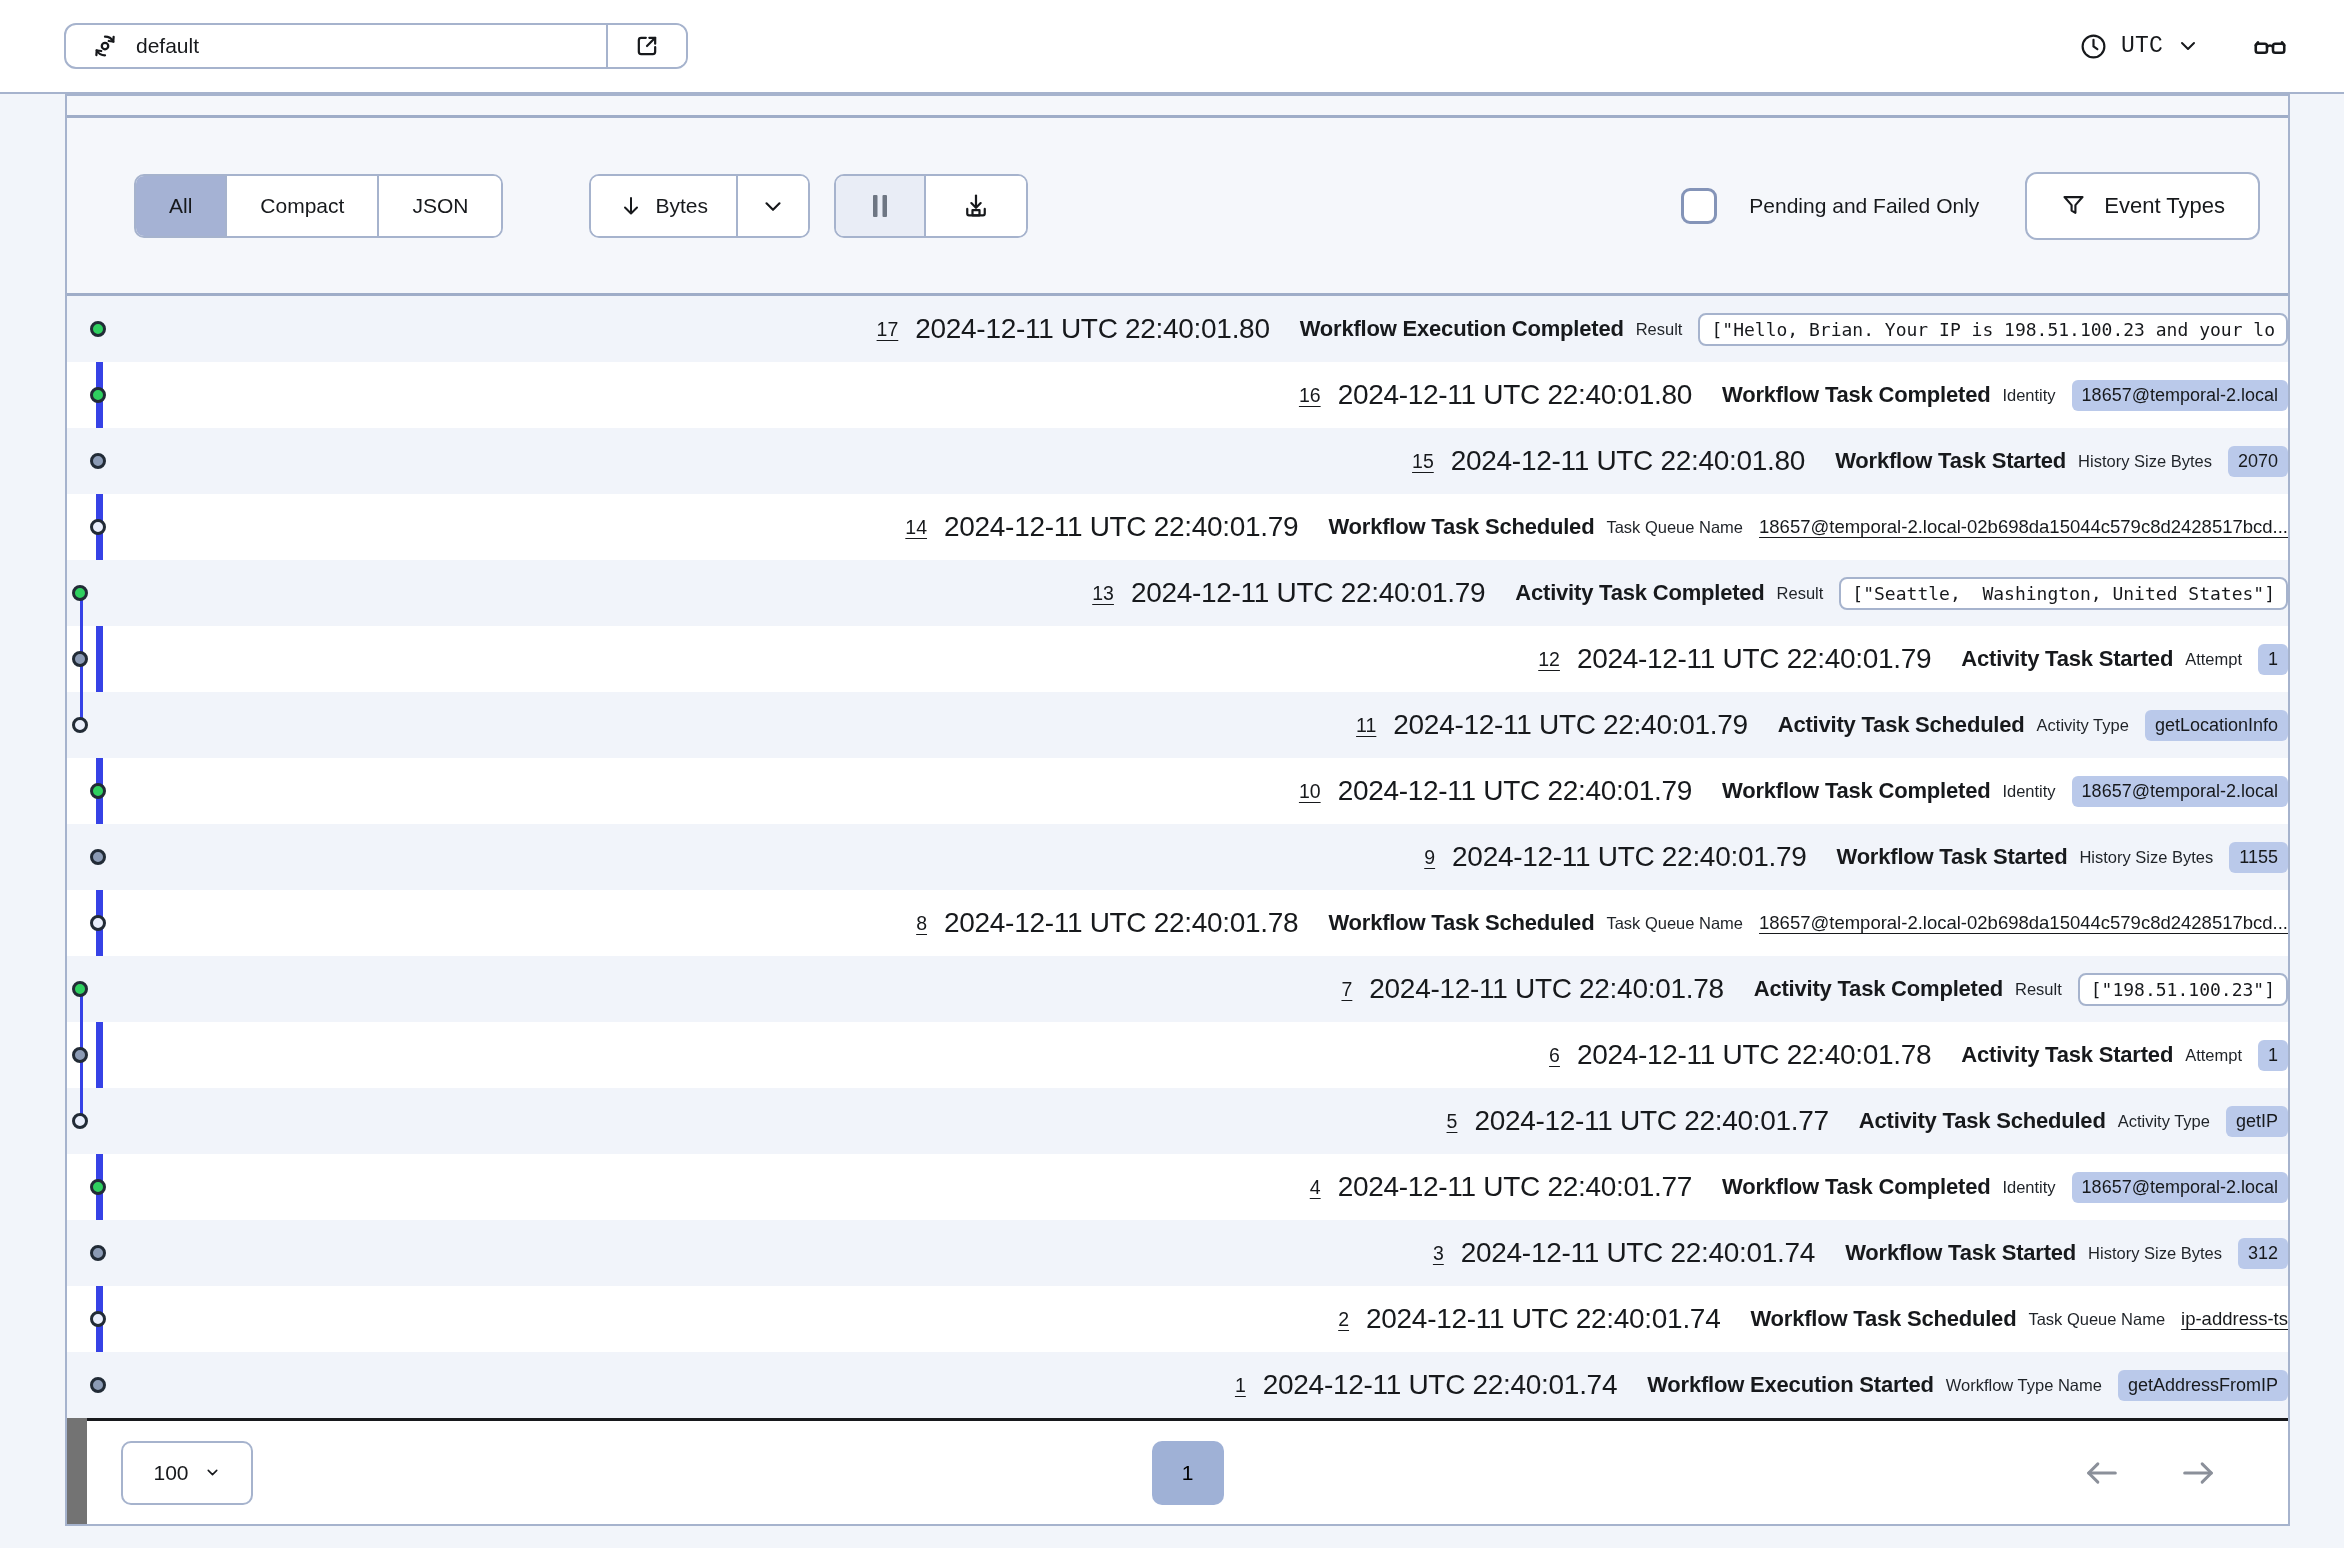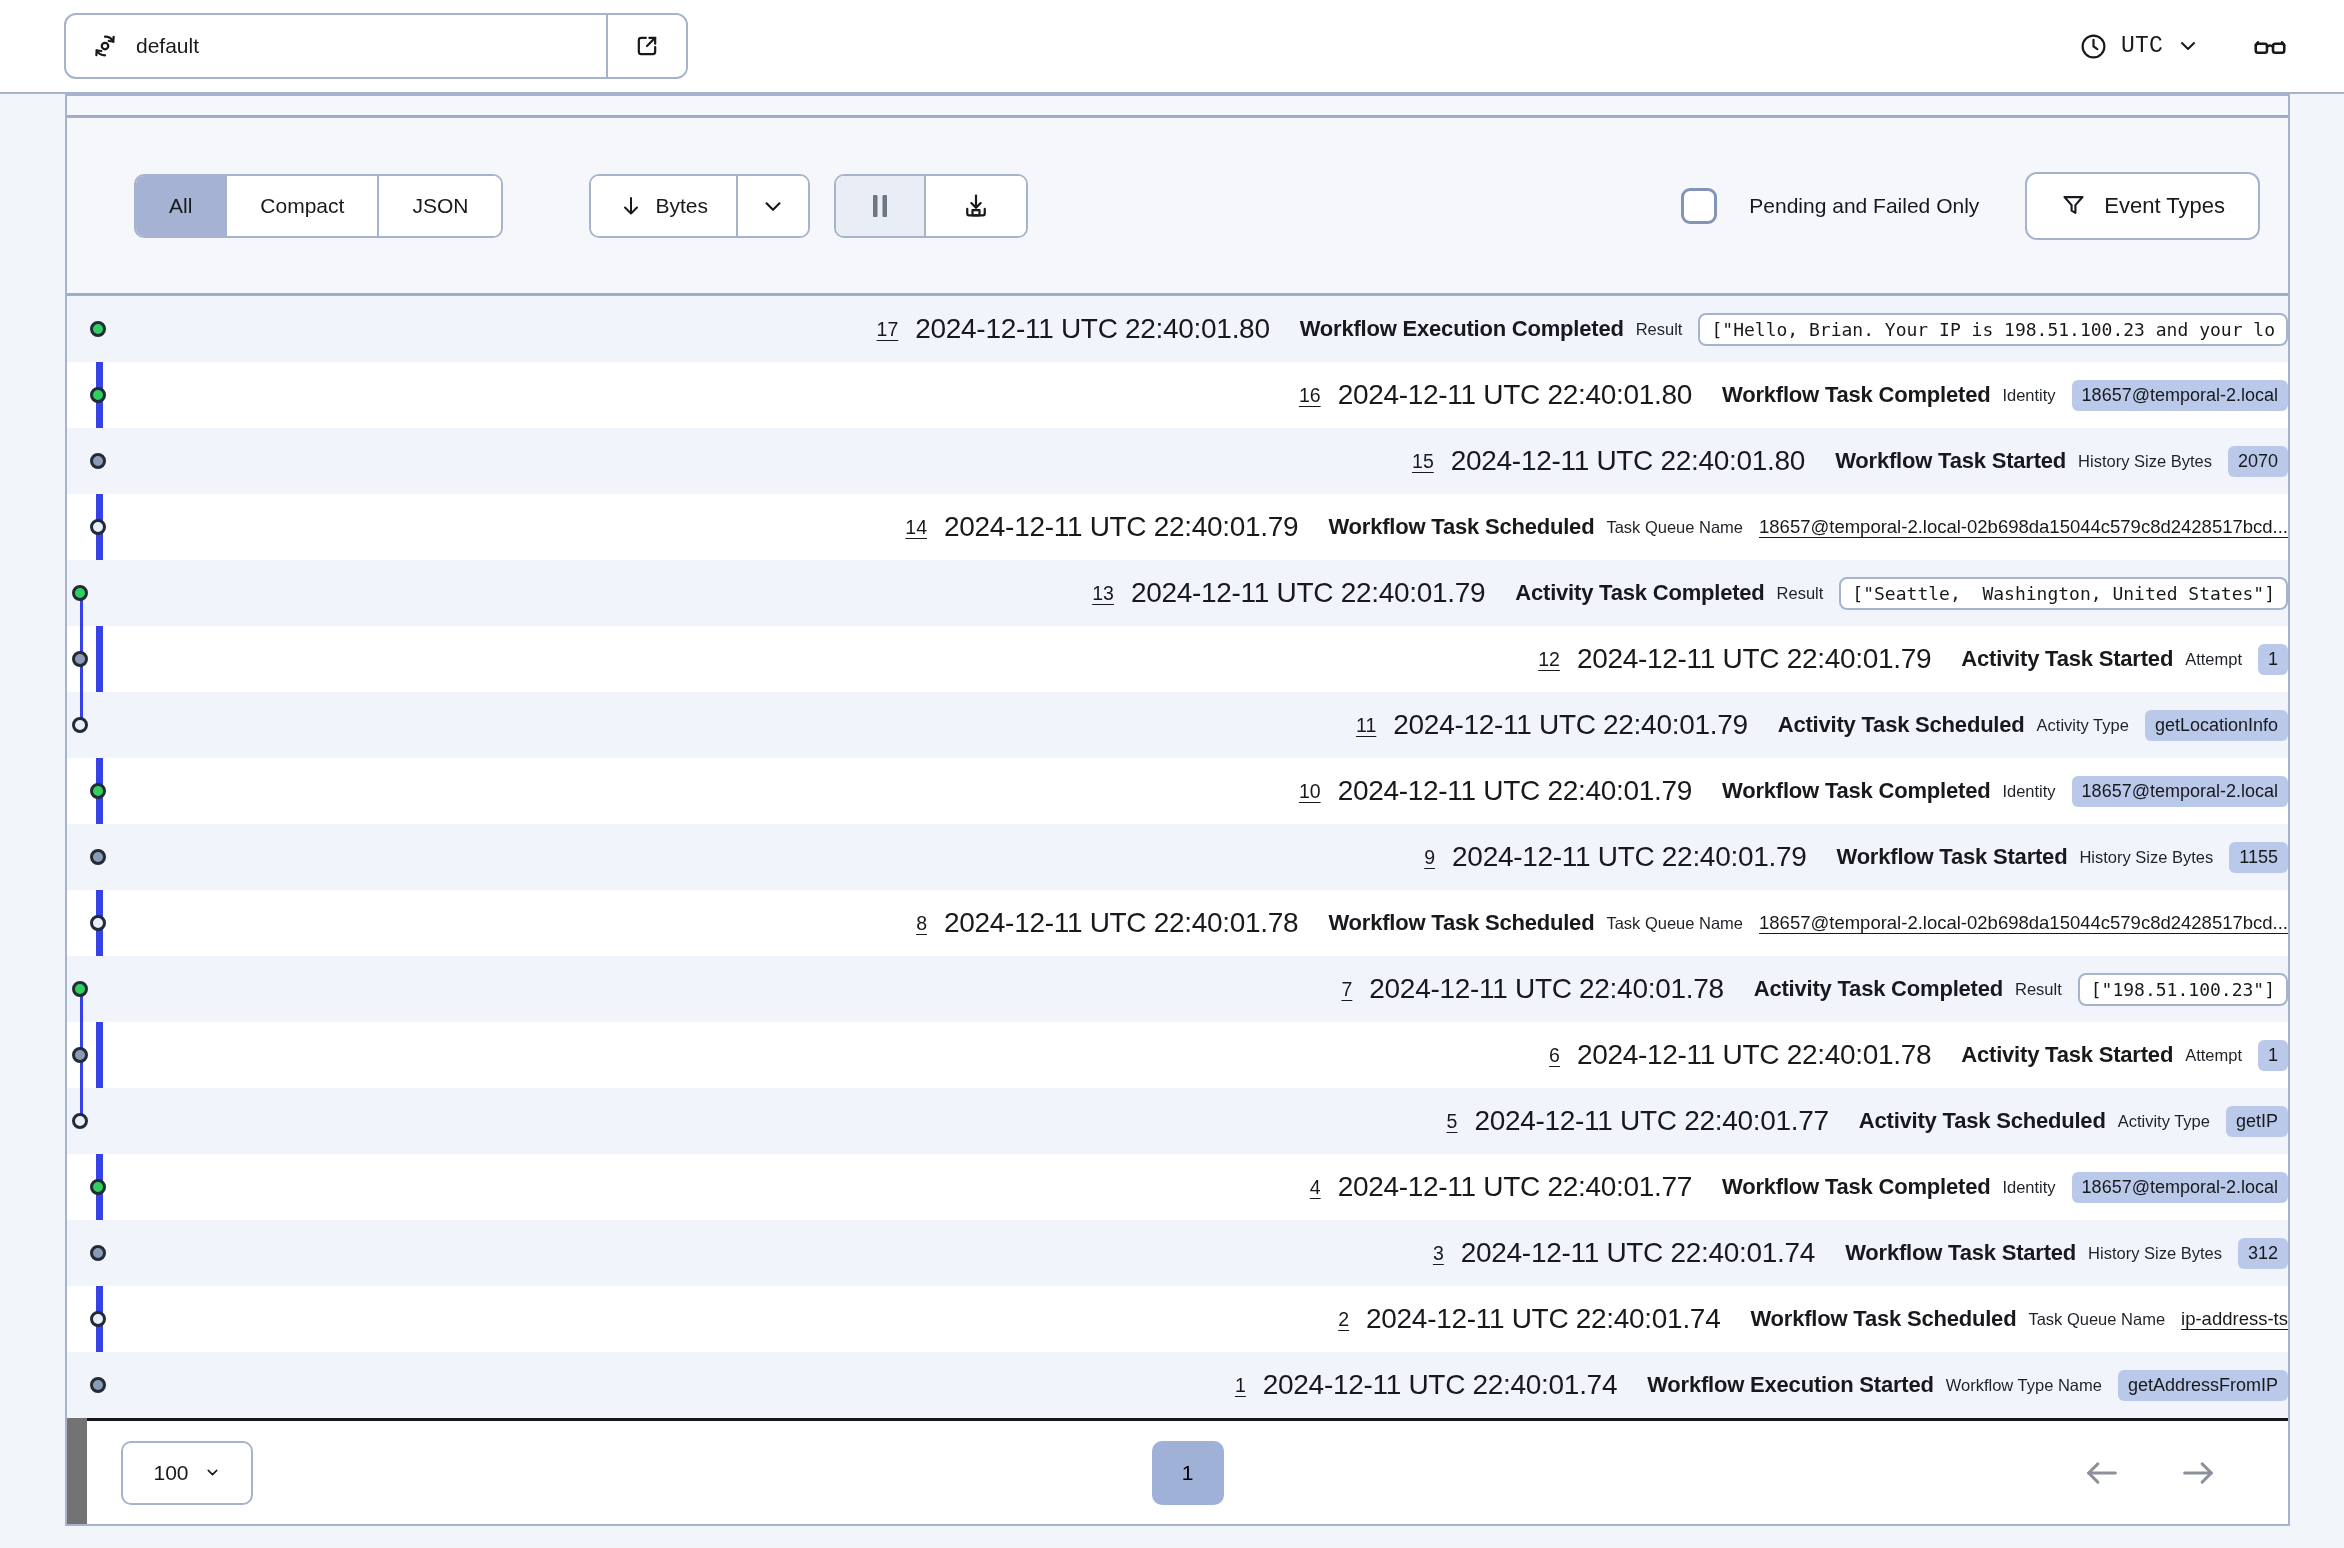--- a/index.html
+++ b/index.html
@@ -22,21 +22,21 @@
     background:var(--bg-page);
     font-family:"Liberation Sans", sans-serif;
     color:var(--ink);
     overflow:hidden;
   }
   svg{display:block;}
 
   
   .nav{height:94px;background:#fff;border-bottom:2px solid var(--border);
        display:flex;align-items:center;padding:0 56px 0 64px;}
-  .ns-group{display:flex;align-items:stretch;height:66px;border:2px solid var(--border);
+  .ns-group{display:flex;align-items:stretch;height:46px;border:2px solid var(--border);
             border-radius:12px;background:#fff;overflow:hidden;}
   .ns-main{display:flex;align-items:center;gap:16px;padding:0 24px;width:540px;font-size:21px;}
   .ns-divider{width:2px;background:var(--border);}
   .ns-open{width:78px;display:flex;align-items:center;justify-content:center;cursor:pointer;background:#fff;border:none;}
   .nav-right{margin-left:auto;display:flex;align-items:center;gap:52px;}
   .tz-btn{display:flex;align-items:center;gap:13px;font-size:23px;background:none;border:none;
           font-family:Liberation Mono, monospace;color:var(--ink);cursor:pointer;letter-spacing:.2px;}
 
   
   .panel{margin:0 54px 20px 65px;height:1432px;border:2px solid var(--border);

